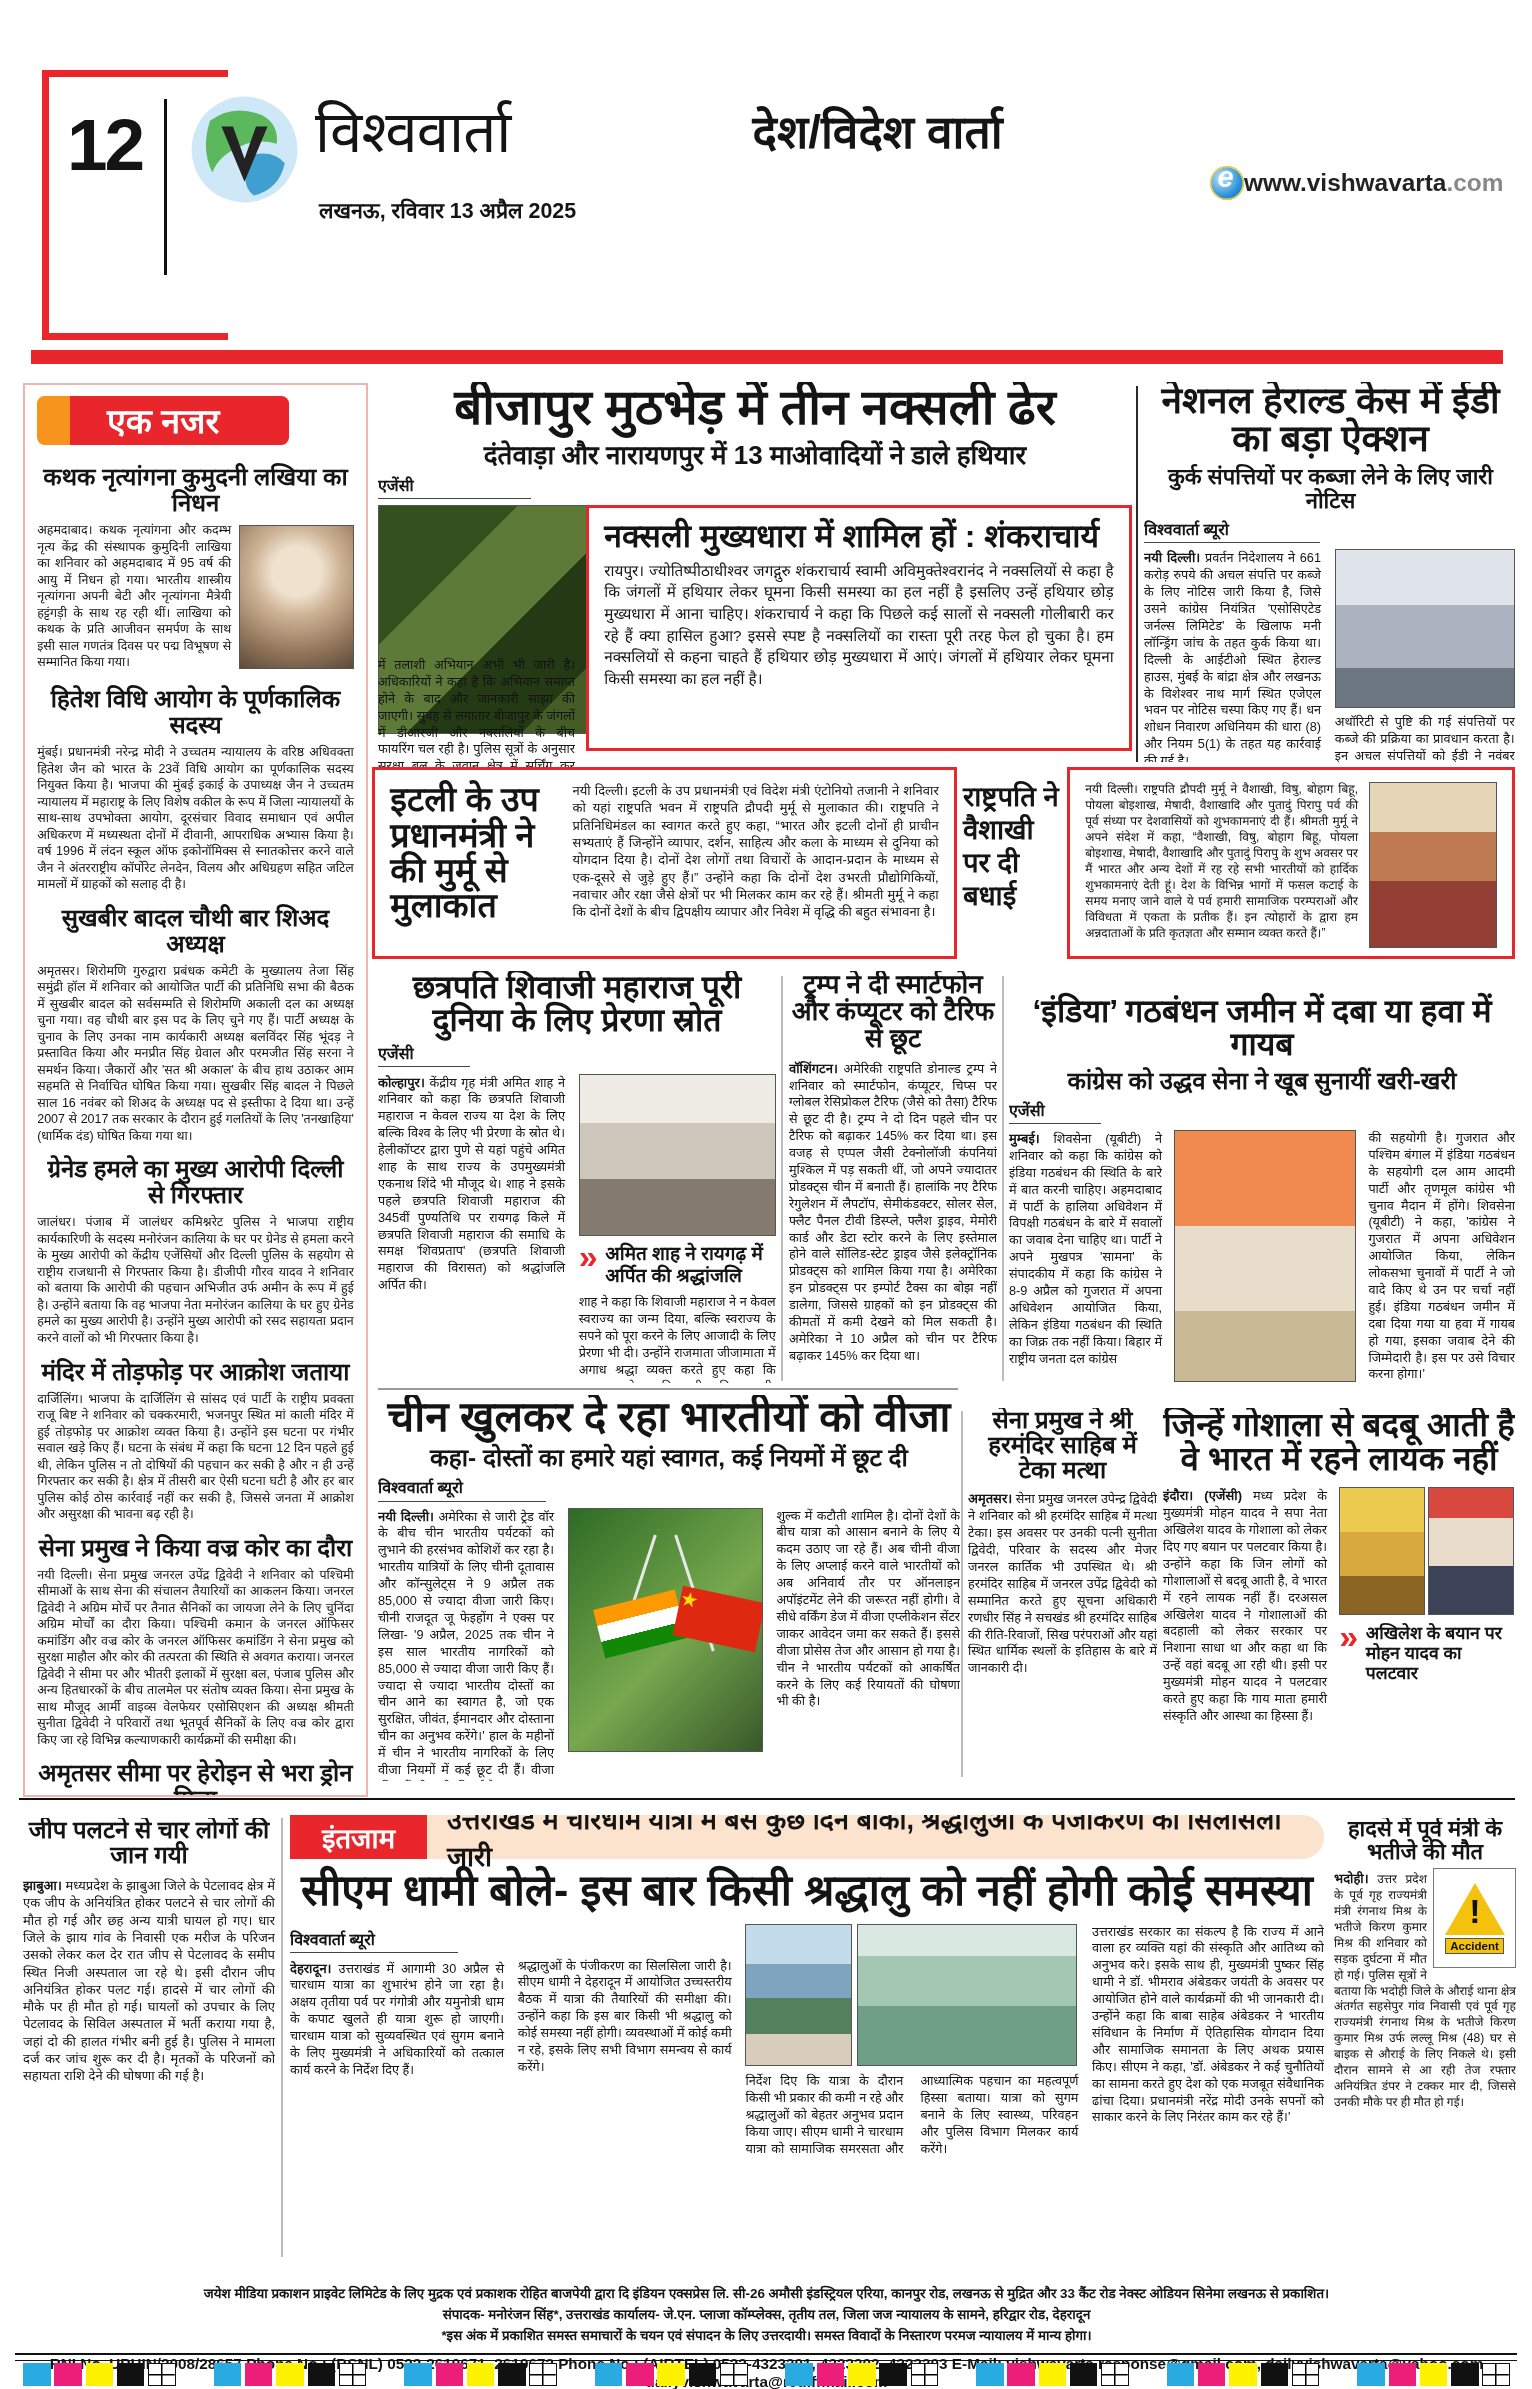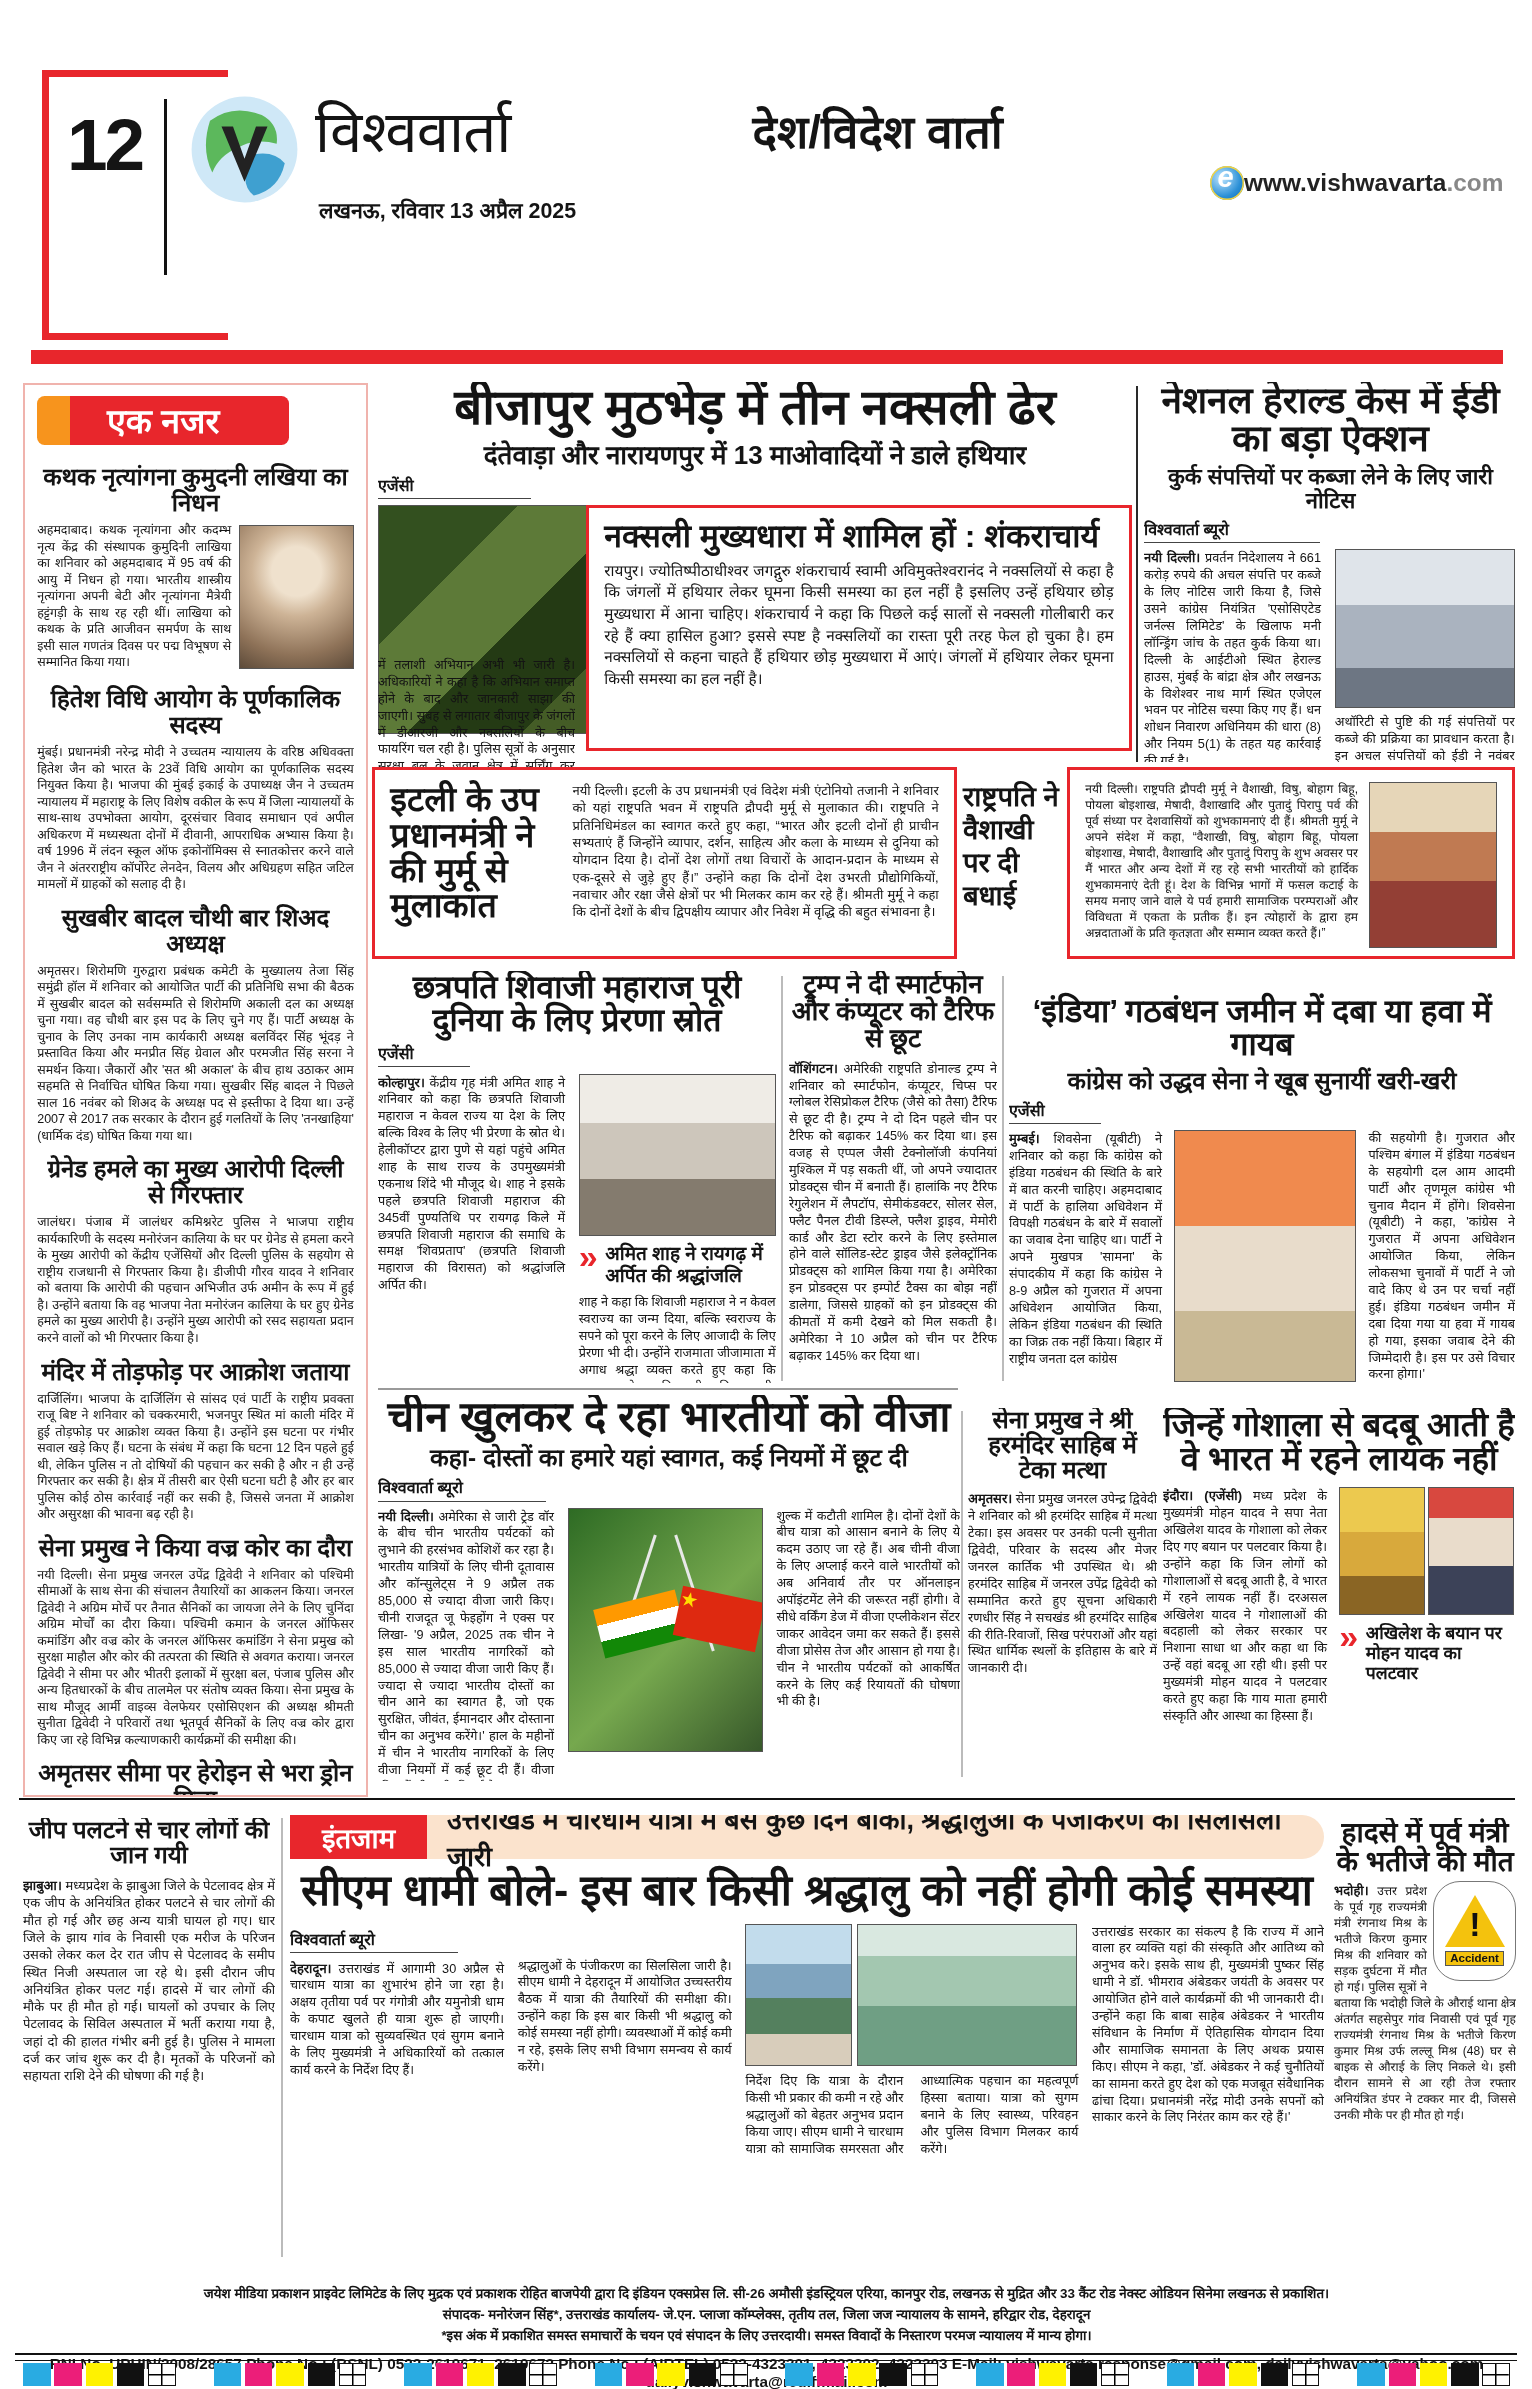--- a/index.html
+++ b/index.html
@@ -286,22 +286,22 @@
           <div class="ph ph-kedar" style="width:107px;height:142px;"></div>
           <div class="ph ph-dhami" style="width:220px;height:142px;"></div>
         </div>
         <p class="bt jc cols2" style="margin-top:7.6px;">निर्देश दिए कि यात्रा के दौरान किसी भी प्रकार की कमी न रहे और श्रद्धालुओं को बेहतर अनुभव प्रदान किया जाए।   सीएम धामी ने चारधाम यात्रा को सामाजिक समरसता और आध्यात्मिक पहचान का महत्वपूर्ण हिस्सा बताया। यात्रा को सुगम बनाने के लिए स्वास्थ्य, परिवहन और पुलिस विभाग मिलकर कार्य करेंगे।</p>
       </div>
       <p class="bt jc" style="flex:1;">उत्तराखंड सरकार का संकल्प है कि राज्य में आने वाला हर व्यक्ति यहां की संस्कृति और आतिथ्य को अनुभव करे। इसके साथ ही, मुख्यमंत्री पुष्कर सिंह धामी ने डॉ. भीमराव अंबेडकर जयंती के अवसर पर आयोजित होने वाले कार्यक्रमों की भी जानकारी दी। उन्होंने कहा कि बाबा साहेब अंबेडकर ने भारतीय संविधान के निर्माण में ऐतिहासिक योगदान दिया और सामाजिक समानता के लिए अथक प्रयास किए।  सीएम ने कहा, 'डॉ. अंबेडकर ने कई चुनौतियों का सामना करते हुए देश को एक मजबूत संवैधानिक ढांचा दिया। प्रधानमंत्री नरेंद्र मोदी उनके सपनों को साकार करने के लिए निरंतर काम कर रहे हैं।'</p>
     </div>
   </div>
 
   <div class="abs" style="left:1334px;top:1818px;width:182px;height:441px;overflow:hidden;">
-    <h2 class="hl ctr" style="font-size:28px;">हादसे में पूर्व मंत्री के भतीजे की मौत</h2>
-    <div class="acc-sign" style="float:right;width:81px;height:98px;margin:4.6px 0 4.6px 6.1px;border-radius:27px;">
+    <h2 class="hl ctr" style="font-size:22px;">हादसे में पूर्व मंत्री के भतीजे की मौत</h2>
+    <div class="acc-sign" style="float:right;width:81px;height:98px;margin:4.6px 0 4.6px 6.1px;">
       <div class="tri"></div>
       <div class="acc-label">Accident</div>
     </div>
     <p class="bt jc" style="margin-top:6.1px;font-size:12px;"><b>भदोही।</b> <span>उत्तर प्रदेश के पूर्व गृह राज्यमंत्री मंत्री रंगनाथ मिश्र के भतीजे किरण कुमार मिश्र की शनिवार को सड़क दुर्घटना में मौत हो गई। पुलिस सूत्रों ने बताया कि भदोही जिले के औराई थाना क्षेत्र अंतर्गत सहसेपुर गांव निवासी एवं पूर्व गृह राज्यमंत्री रंगनाथ मिश्र के भतीजे किरण कुमार मिश्र उर्फ लल्लू मिश्र (48) घर से बाइक से औराई के लिए निकले थे। इसी दौरान सामने से आ रही तेज रफ्तार अनियंत्रित डंपर ने टक्कर मार दी, जिससे उनकी मौके पर ही मौत हो गई।</span></p>
   </div>
 
   <div class="abs foot" style="top:2281px;">
     <div class="f1">जयेश मीडिया प्रकाशन प्राइवेट लिमिटेड के लिए मुद्रक एवं प्रकाशक रोहित बाजपेयी द्वारा दि इंडियन एक्सप्रेस लि. सी-26 अमौसी इंडस्ट्रियल एरिया, कानपुर रोड, लखनऊ से मुद्रित और 33 कैंट रोड नेक्स्ट ओडियन सिनेमा लखनऊ से प्रकाशित।</div>
     <div class="f1">संपादक- मनोरंजन सिंह*, उत्तराखंड कार्यालय- जे.एन. प्लाजा कॉम्प्लेक्स, तृतीय तल, जिला जज न्यायालय के सामने, हरिद्वार रोड, देहरादून</div>
     <div class="f1">*इस अंक में प्रकाशित समस्त समाचारों के चयन एवं संपादन के लिए उत्तरदायी। समस्त विवादों के निस्तारण परमज न्यायालय में मान्य होगा।</div>

